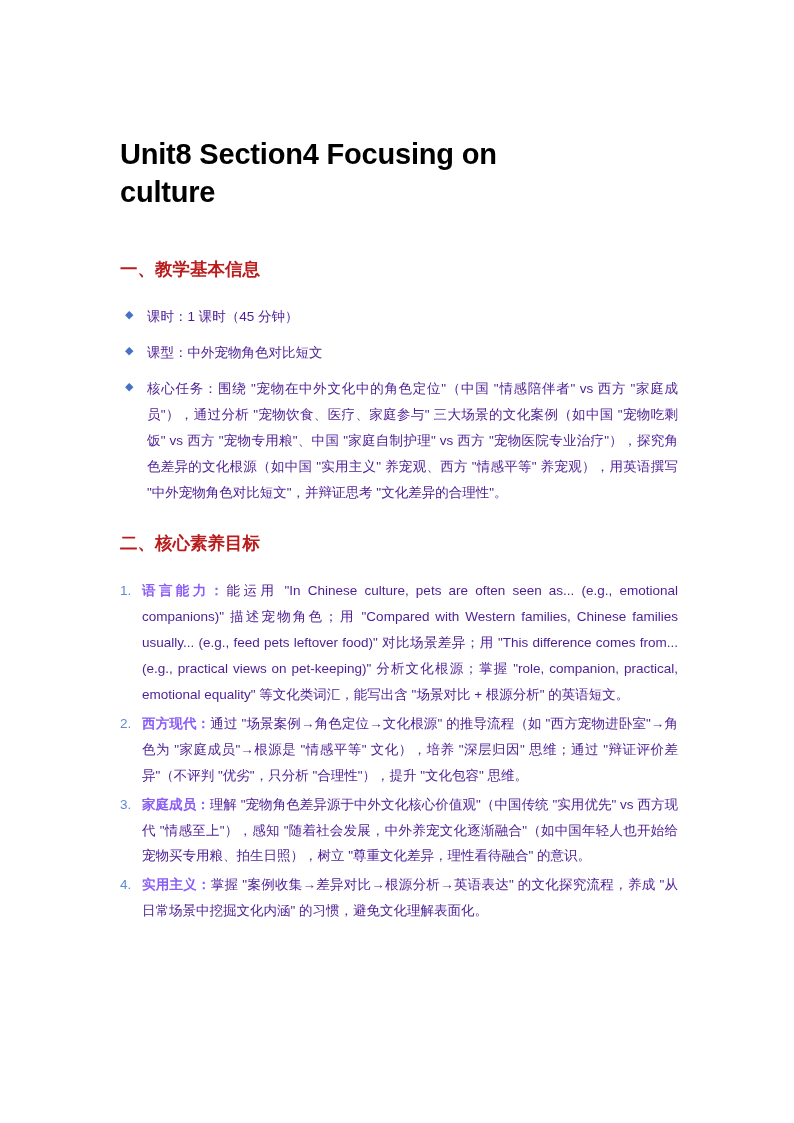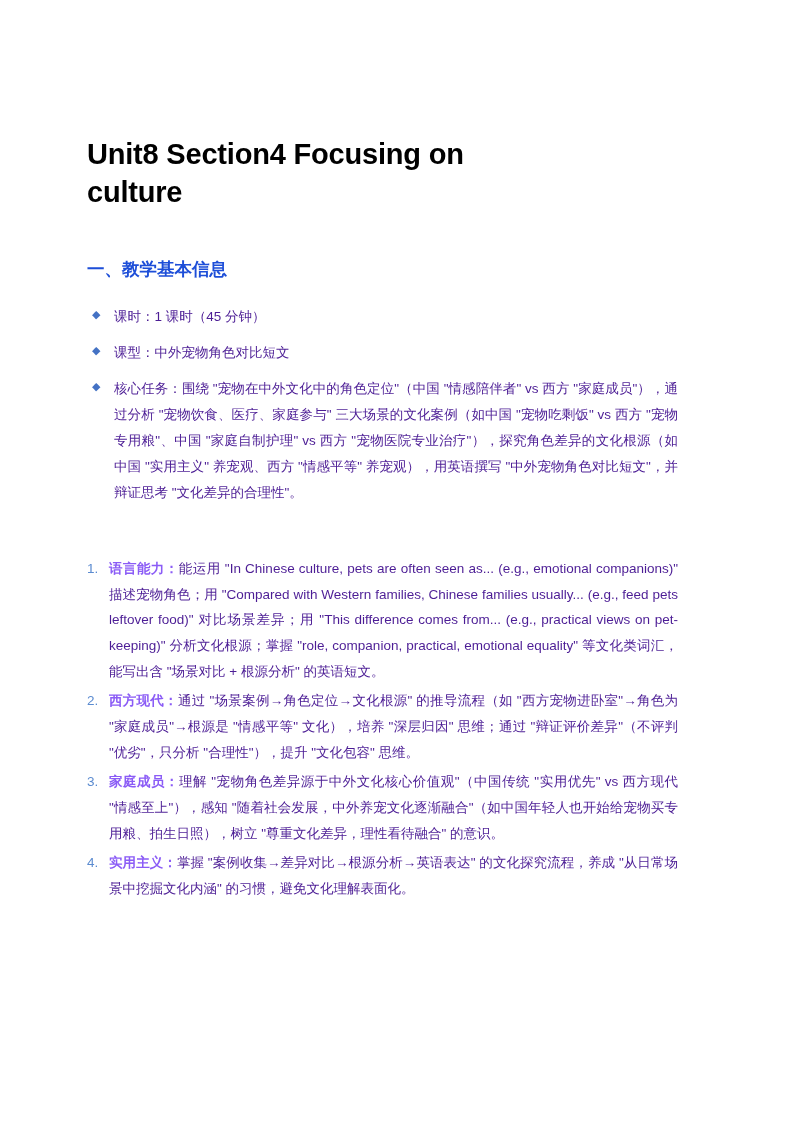--- a/index.html
+++ b/index.html
@@ -13,36 +13,36 @@
     font-family: "Liberation Sans", "DejaVu Sans", sans-serif;
     color: #000000;
     overflow: hidden;
   }
   .page {
     position: relative;
     width: 794px;
     height: 1123px;
     background: #ffffff;
     box-sizing: border-box;
-    padding: 135px 116px 0 87px;
+    padding: 135px 116px 0 120px;
   }
   .doc-title {
     font-size: 29px;
     font-weight: bold;
     line-height: 1.32;
     letter-spacing: -0.2px;
     margin: 0 0 0 0;
     color: #000000;
     max-width: 460px;
   }
   .section-heading {
     font-size: 17.5px;
     font-weight: bold;
     line-height: 1.3;
-    color: #1d4ed8;
+    color: #b91c1c;
     margin: 0;
   }
   .h-gap-1 { height: 46px; }
   .h-gap-2 { height: 24px; }
   .h-gap-3 { height: 26px; }
   .h-gap-4 { height: 25px; }
 
   ul.bullets {
     list-style: none;
     margin: 0;
@@ -119,20 +119,21 @@
       <span class="txt">课型：中外宠物角色对比短文</span>
     </li>
     <li>
       <span class="marker">◆</span>
       <span class="txt">核心任务：围绕 "宠物在中外文化中的角色定位"（中国 "情感陪伴者" vs 西方 "家庭成员"），通过分析 "宠物饮食、医疗、家庭参与" 三大场景的文化案例（如中国 "宠物吃剩饭" vs 西方 "宠物专用粮"、中国 "家庭自制护理" vs 西方 "宠物医院专业治疗"），探究角色差异的文化根源（如中国 "实用主义" 养宠观、西方 "情感平等" 养宠观），用英语撰写 "中外宠物角色对比短文"，并辩证思考 "文化差异的合理性"。</span>
     </li>
   </ul>
 
   <div class="h-gap-3"></div>
 
+  <h2 class="section-heading">二、核心素养目标</h2>
 
   <div class="h-gap-2"></div>
 
   <ol class="goals">
     <li>
       <span class="num">1.</span>
       <span class="lbl">语言能力：</span><span class="txt">能运用 "In Chinese culture, pets are often seen as... (e.g., emotional companions)" 描述宠物角色；用 "Compared with Western families, Chinese families usually... (e.g., feed pets leftover food)" 对比场景差异；用 "This difference comes from... (e.g., practical views on pet-keeping)" 分析文化根源；掌握 "role, companion, practical, emotional equality" 等文化类词汇，能写出含 "场景对比 + 根源分析" 的英语短文。</span>
     </li>
     <li>
       <span class="num">2.</span>

